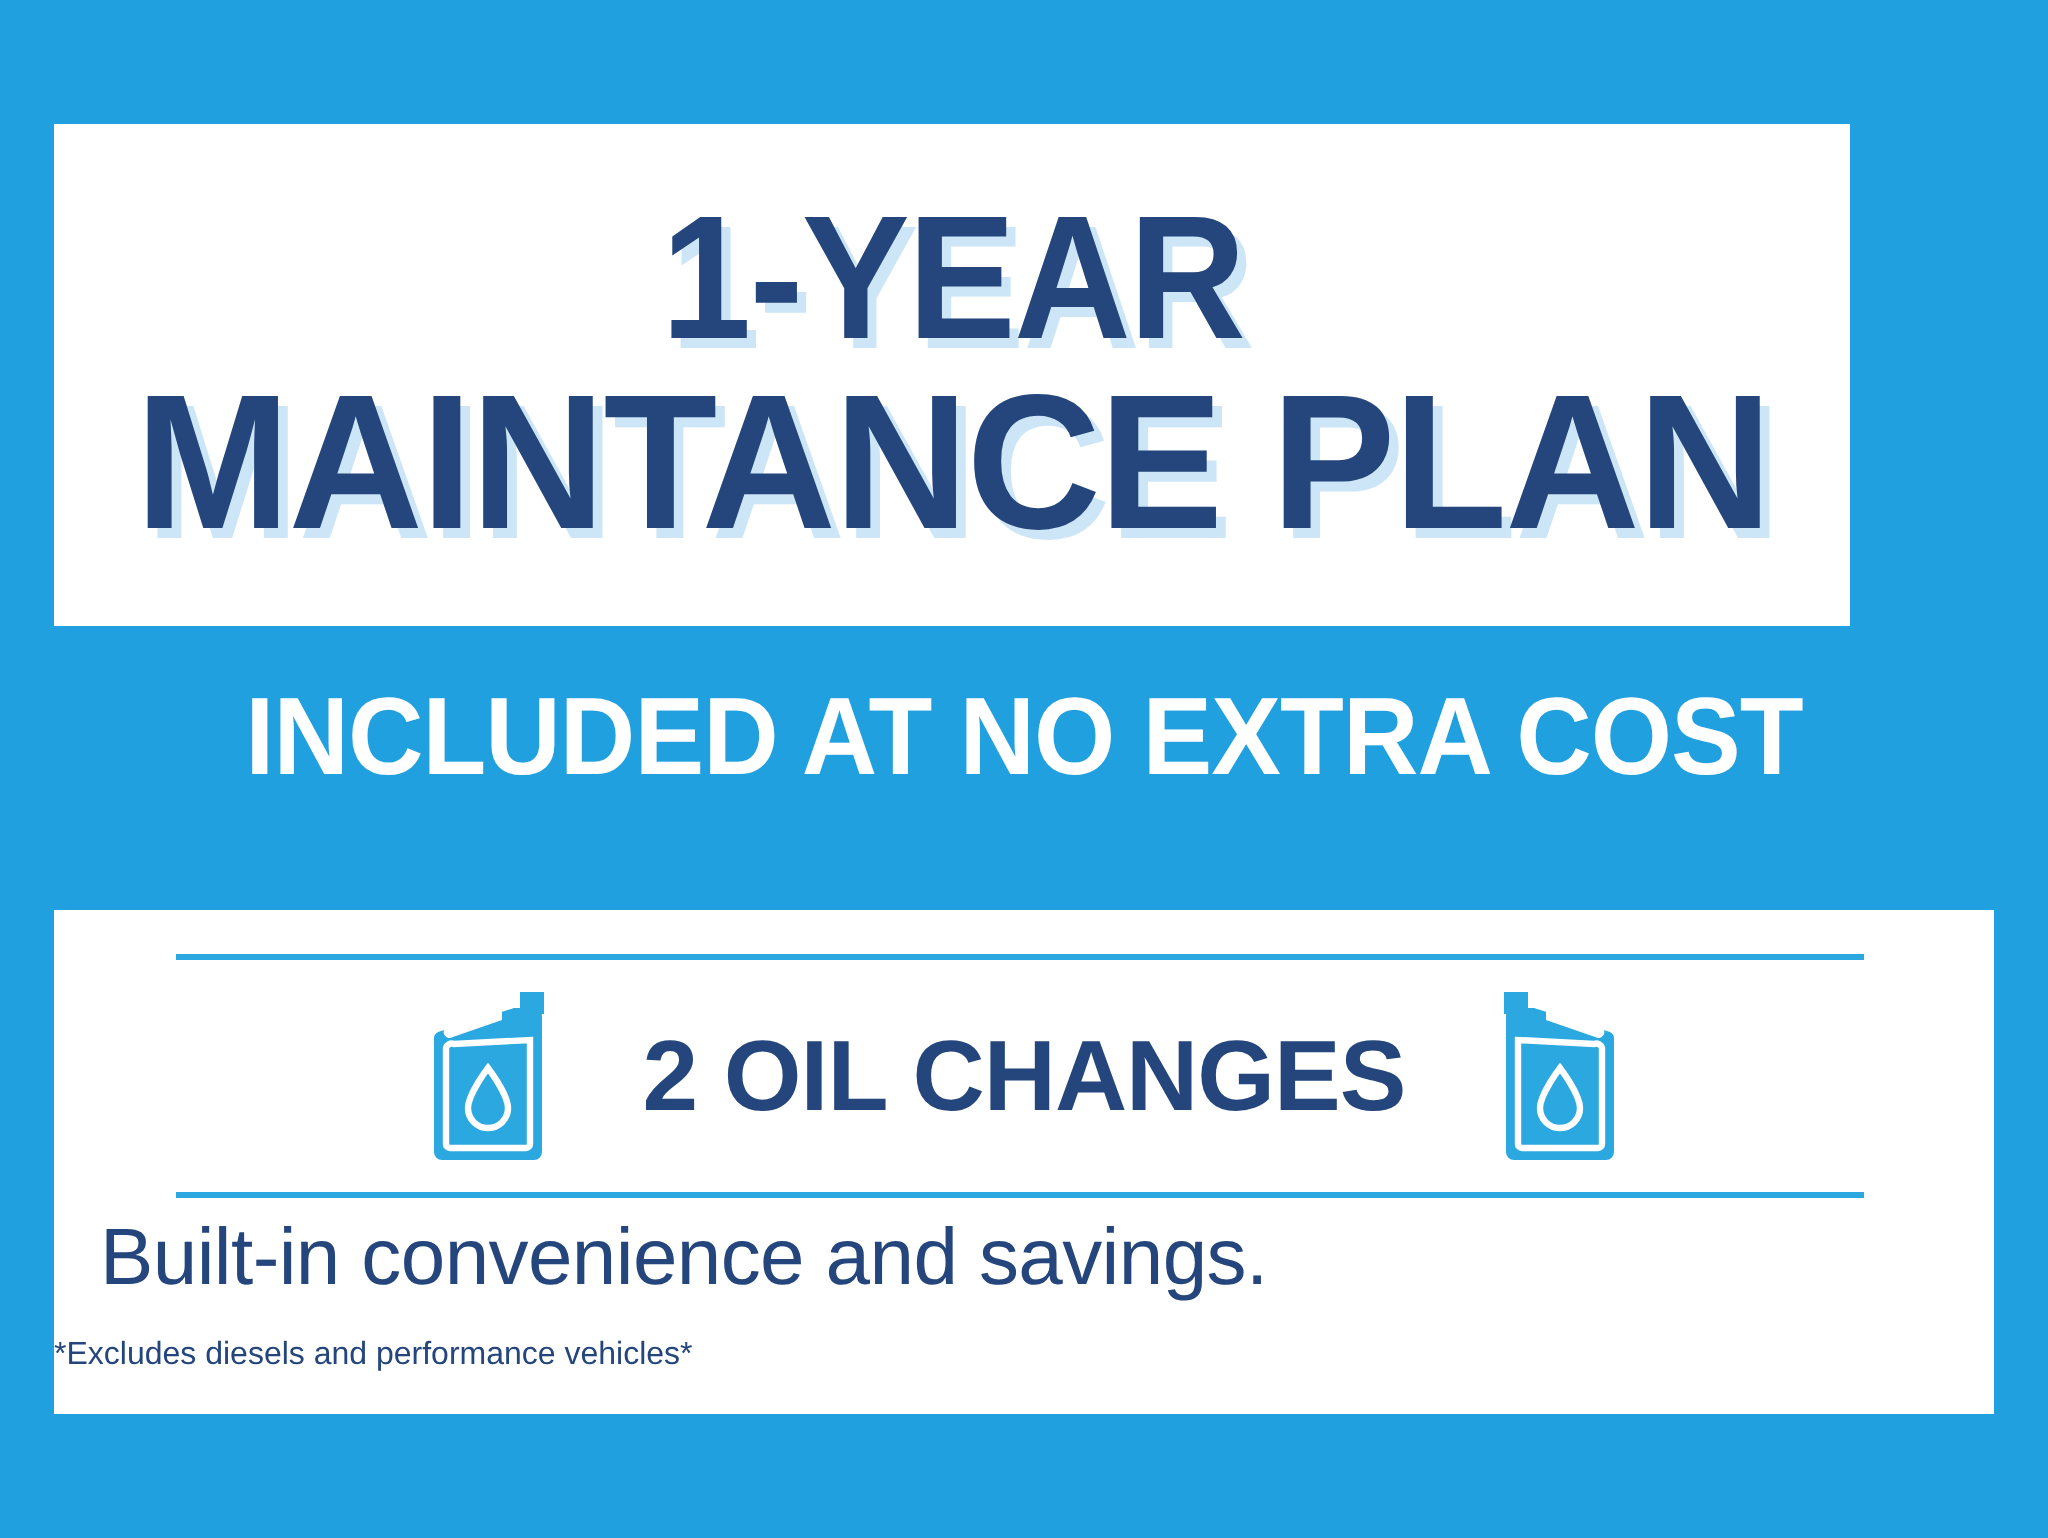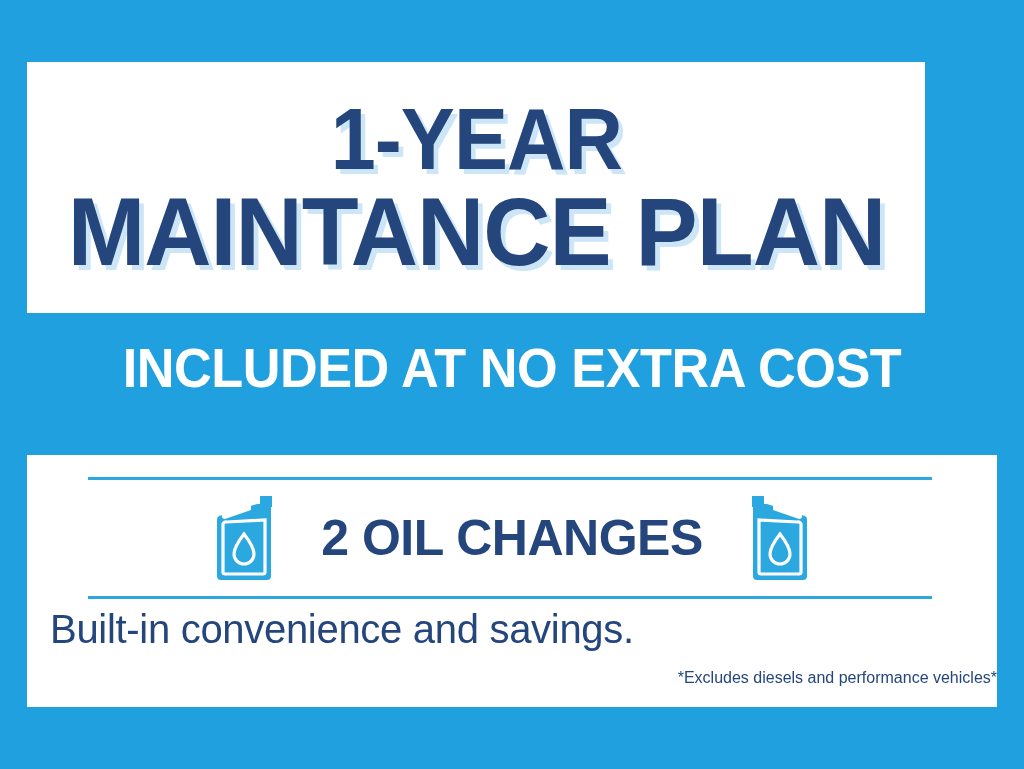--- a/index.html
+++ b/index.html
@@ -133,21 +133,21 @@
     letter-spacing: -0.3px;
     white-space: nowrap;
     margin-left: 23px;
   }
 
   .disclaimer {
     position: absolute;
     left: 0;
     top: 214px;
     width: 970px;
-    text-align: right;
+    text-align: left;
     color: #24467c;
     font-size: 16px;
     font-weight: normal;
     white-space: nowrap;
   }
 </style>
 </head>
 <body>
 
 <div class="poster">

